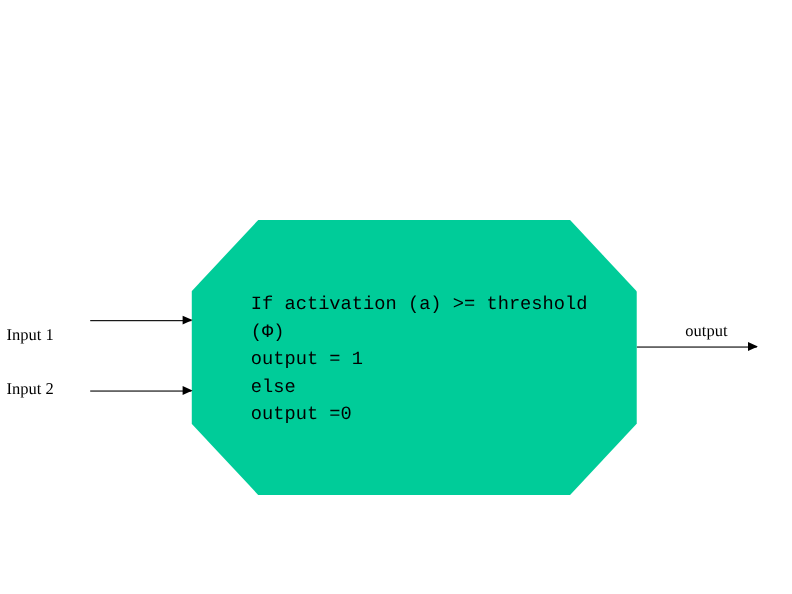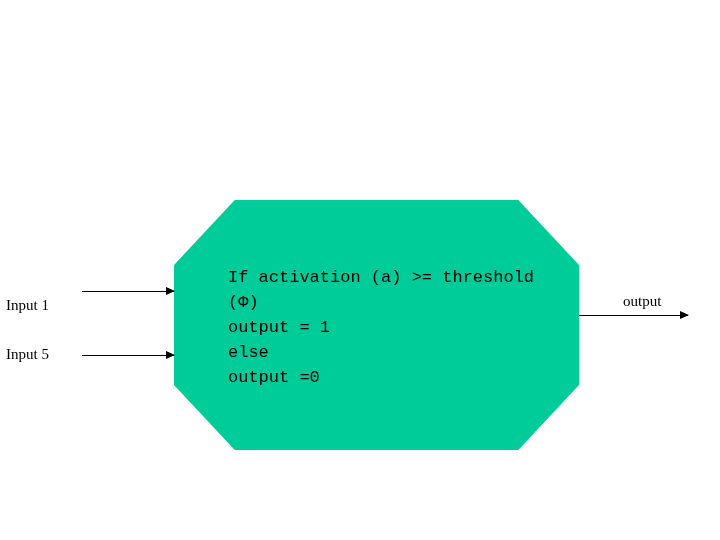--- a/index.html
+++ b/index.html
@@ -98,21 +98,21 @@
 
   <div class="octagon"></div>
 
   <div class="shape-text">If activation (a) &gt;= threshold (Φ)
 output = 1
 else
 output =0</div>
 
   <div class="io-label label-input1">Input 1</div>
 
-  <div class="io-label label-input2">Input 5</div>
+  <div class="io-label label-input2">Input 2</div>
 
   <div class="io-label label-output">output</div>
 
   <div class="arrow arrow-input1"></div>
 
   <div class="arrow arrow-input2"></div>
 
   <div class="arrow arrow-output"></div>
 
 </div>

